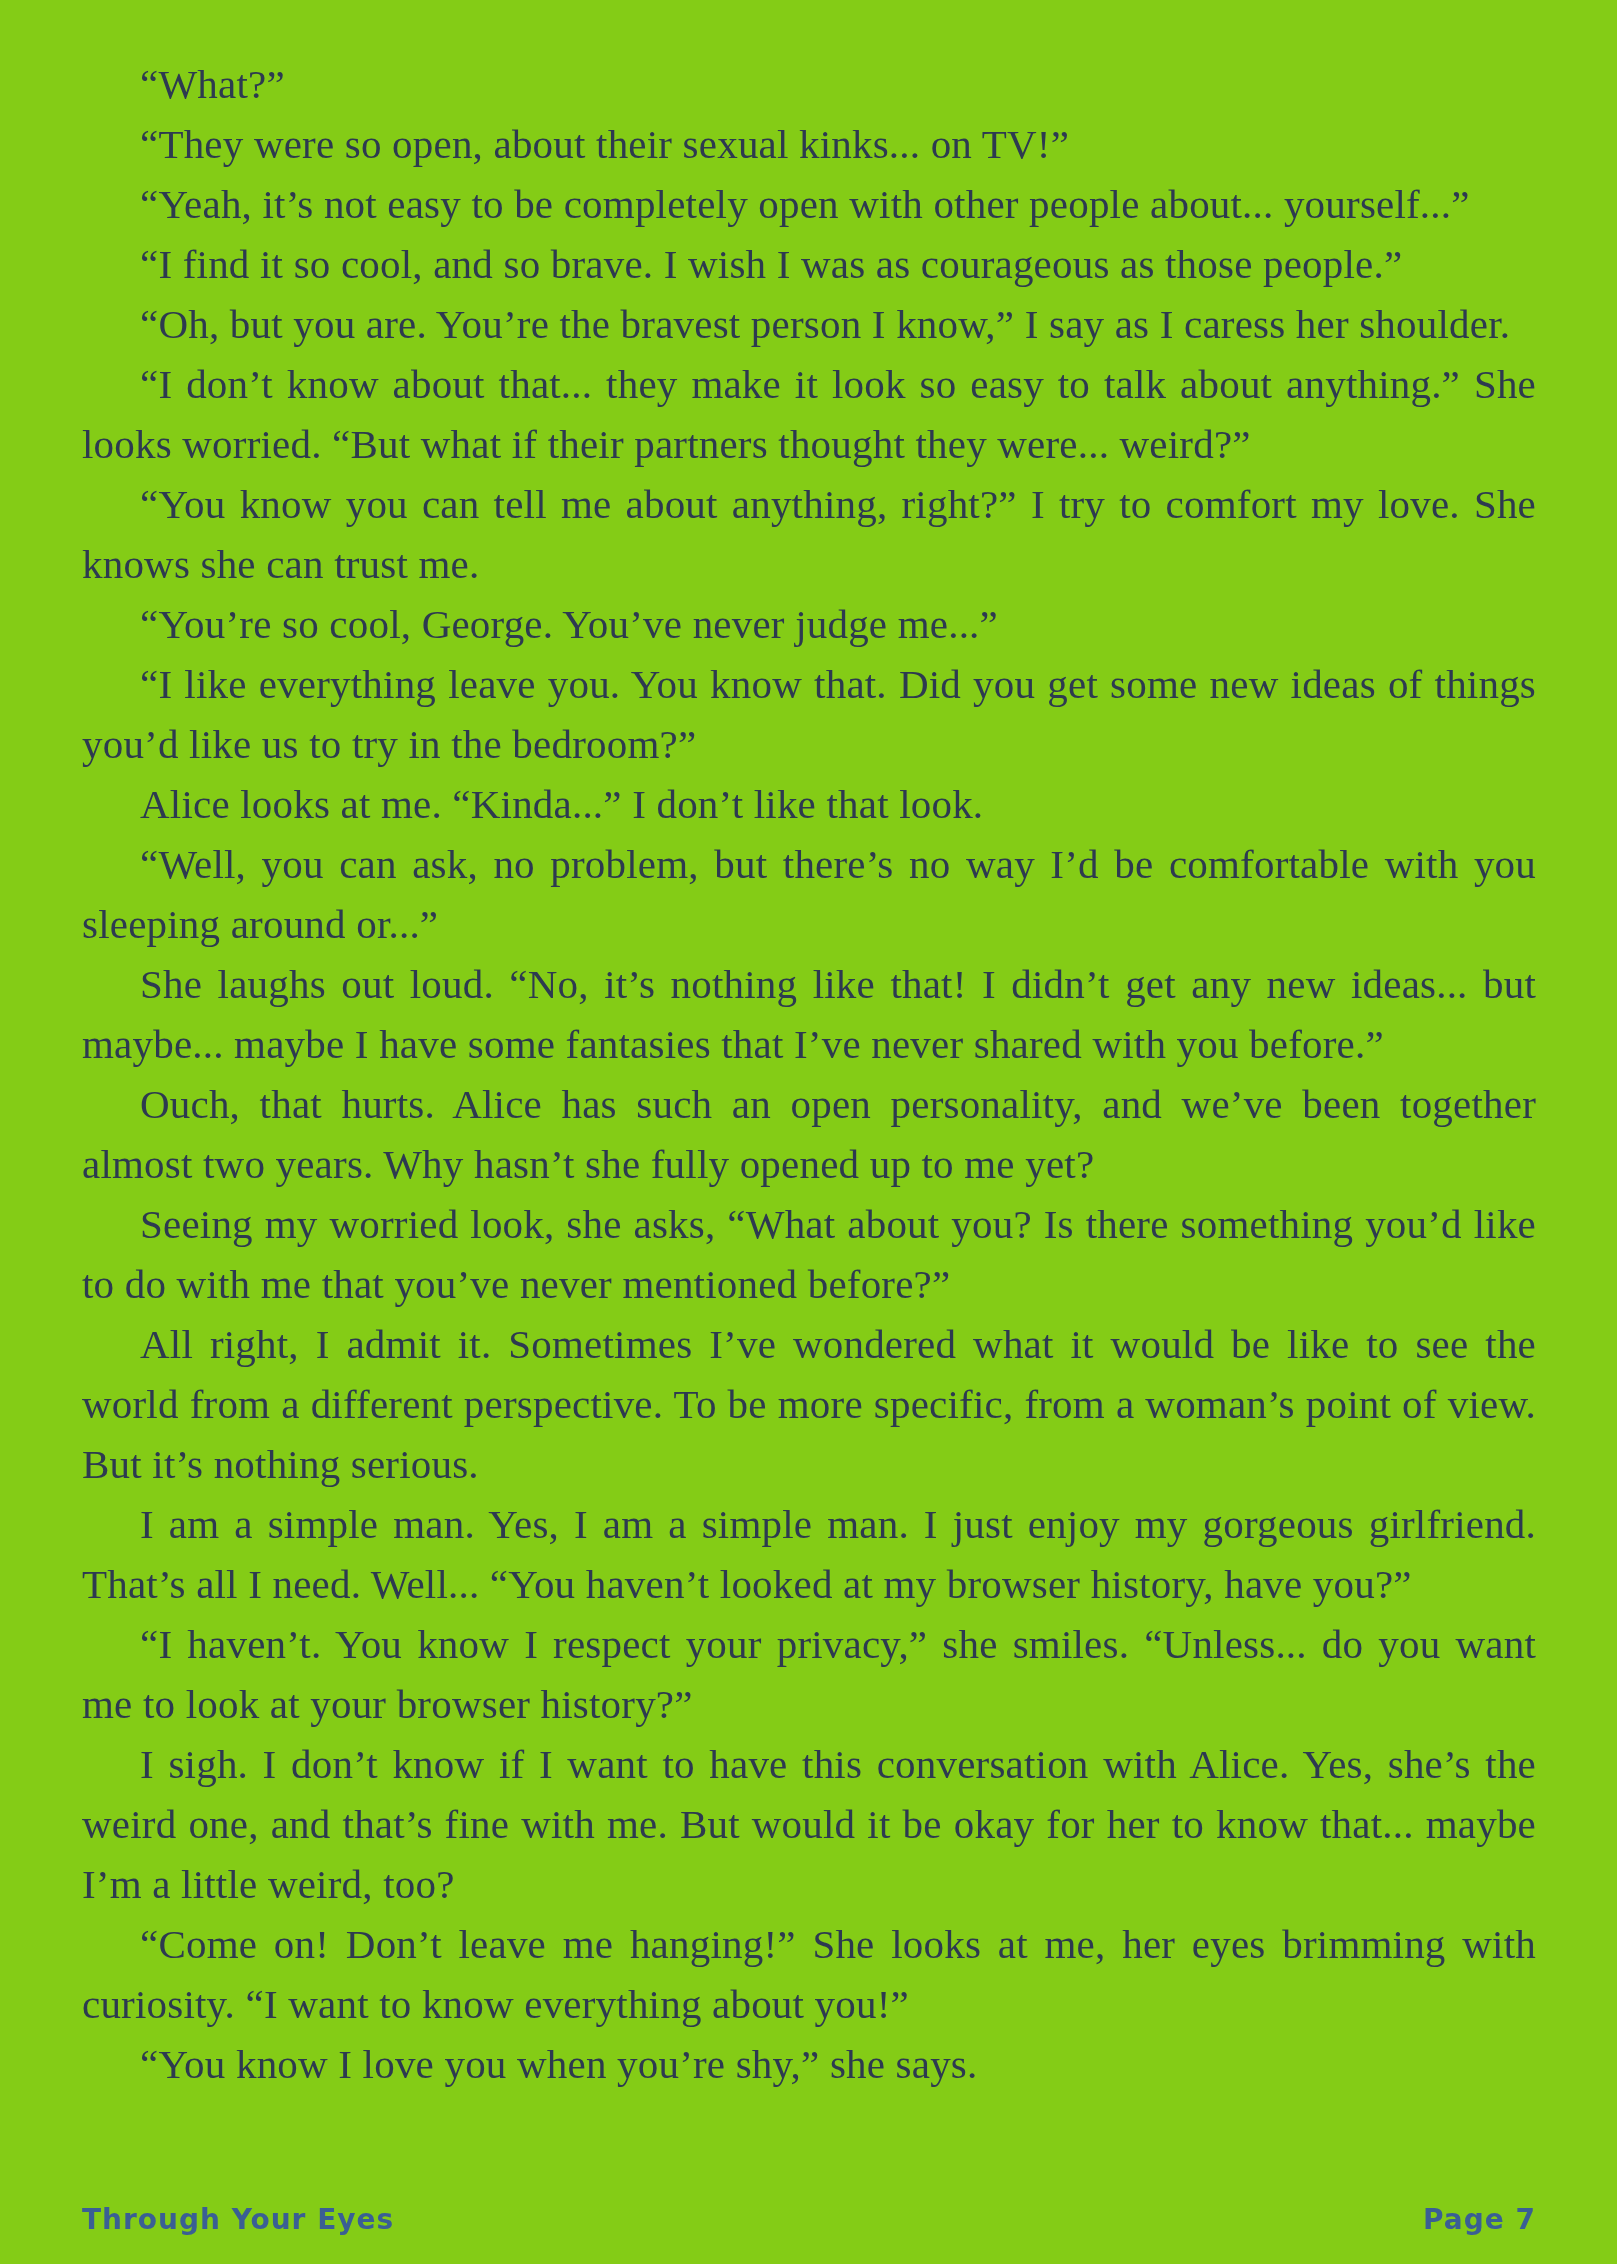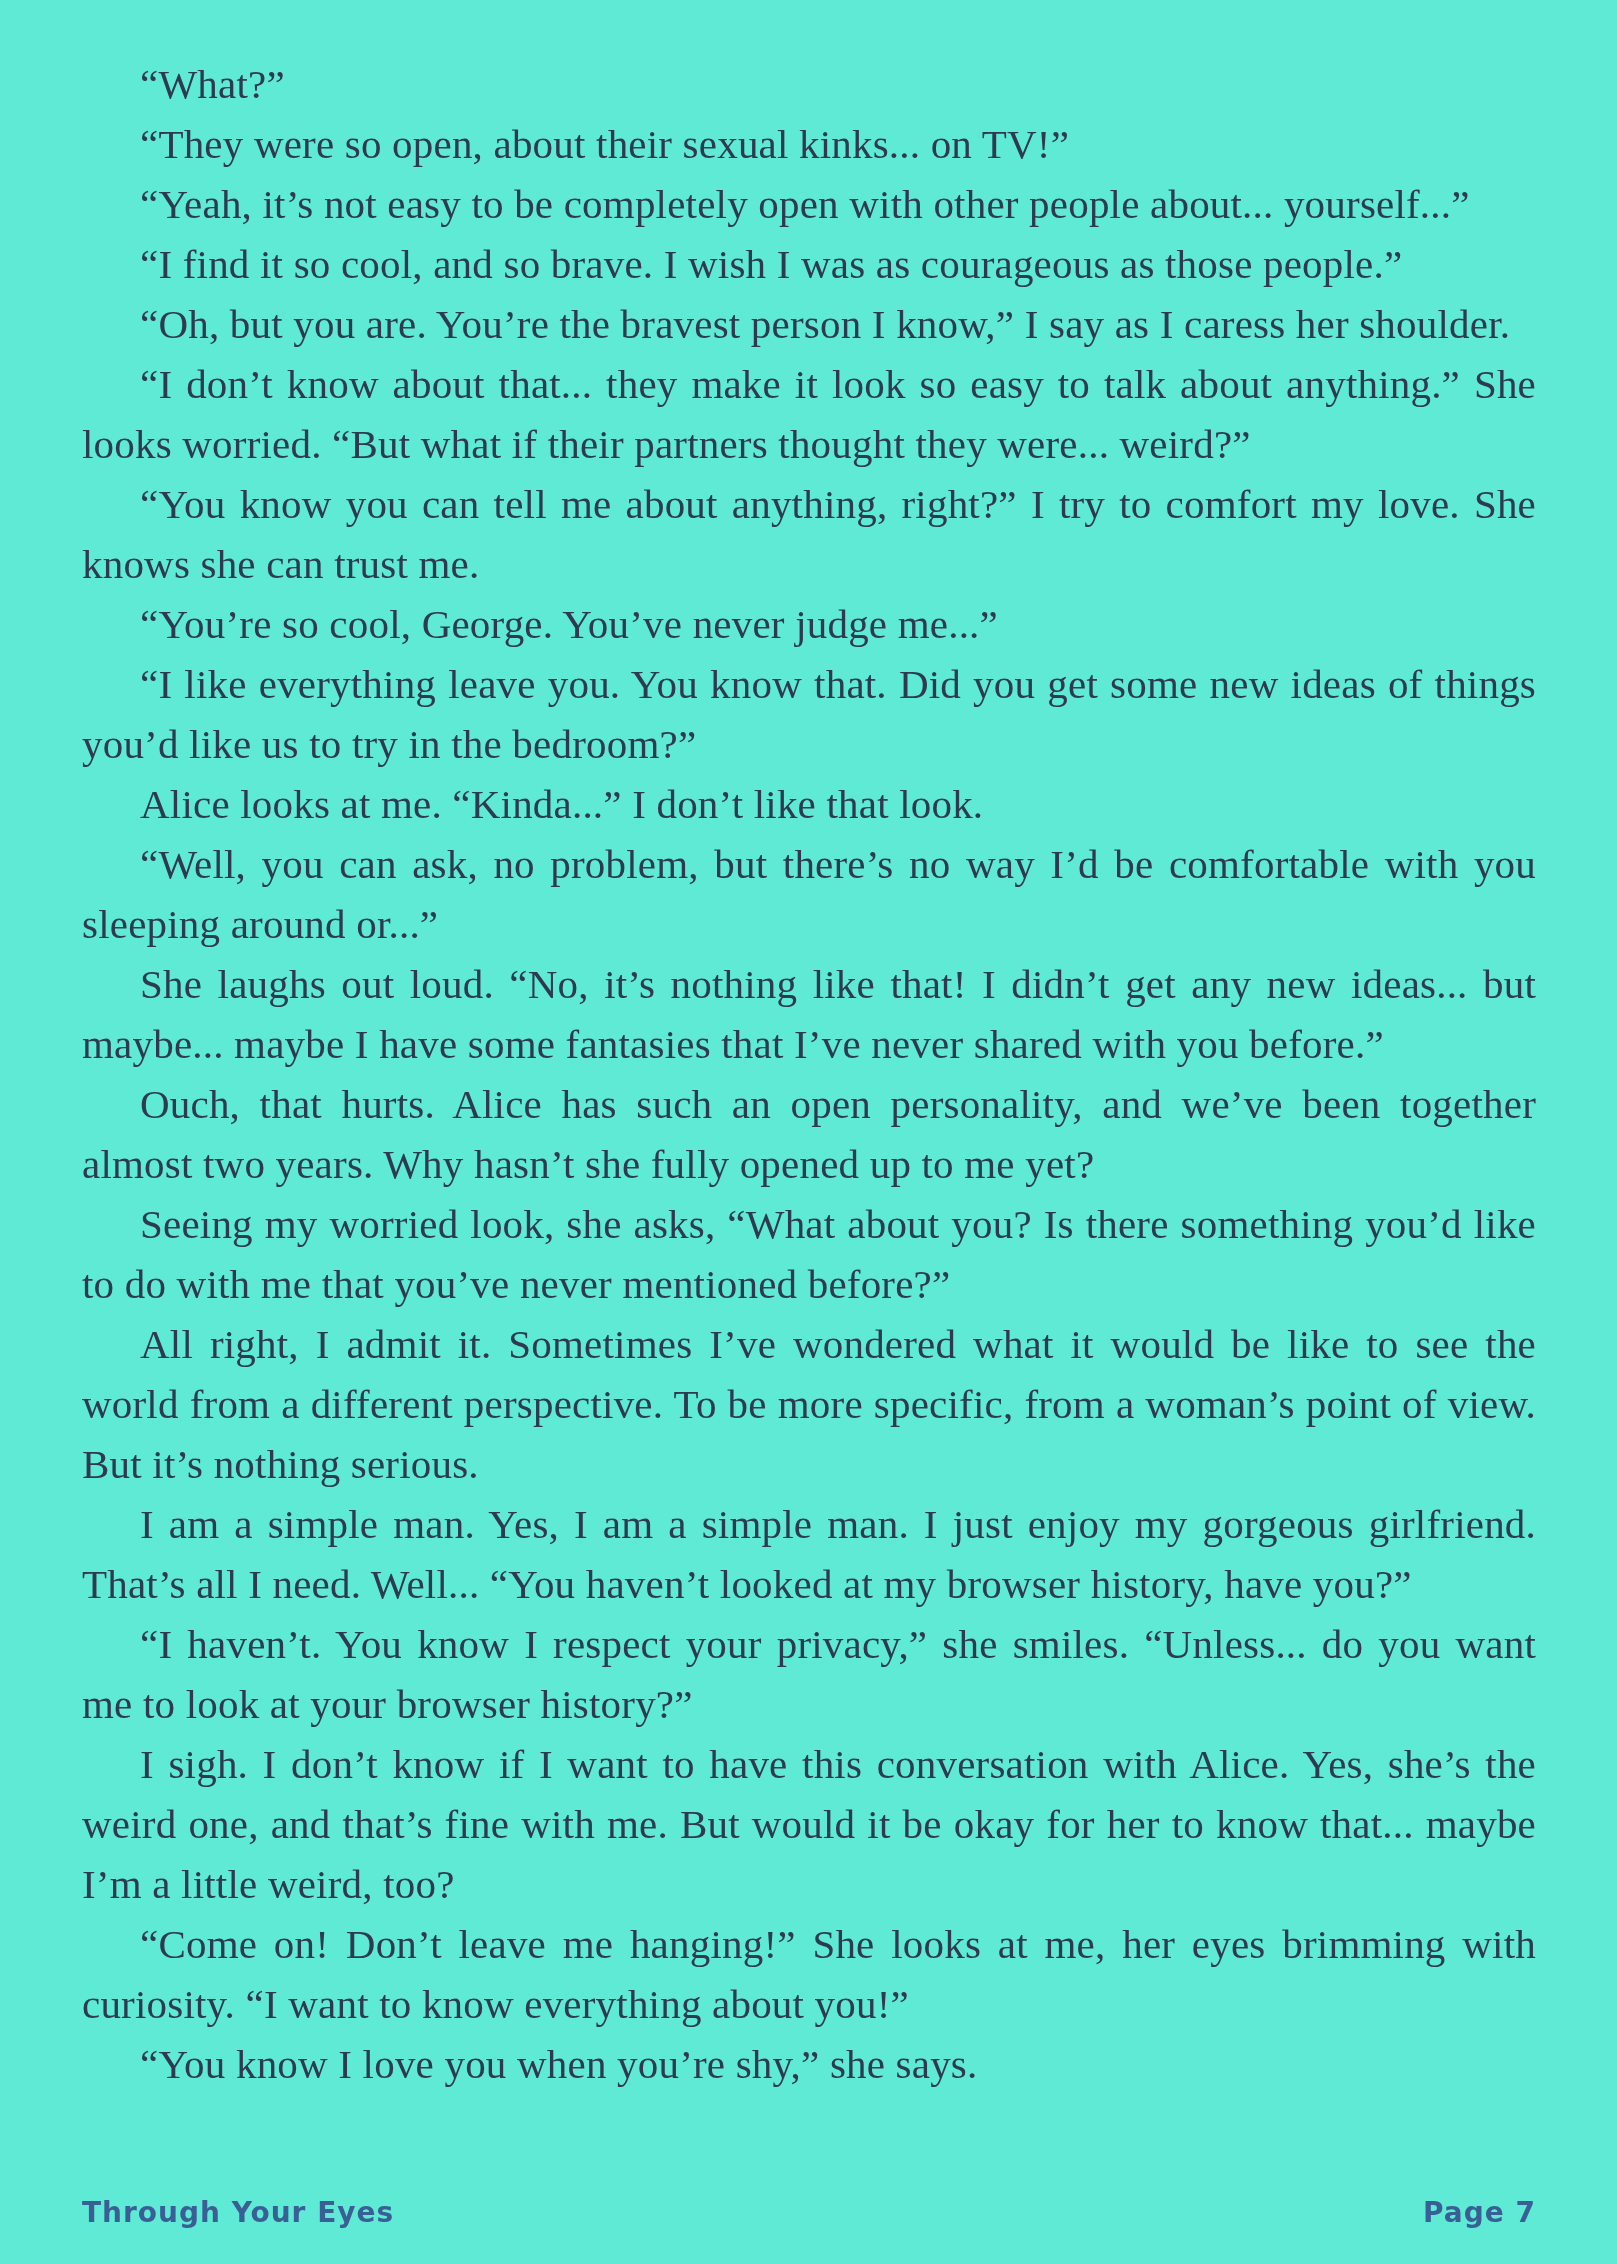--- a/index.html
+++ b/index.html
@@ -4,21 +4,21 @@
 <style>
   html, body {
     margin: 0;
     padding: 0;
     background: #ffffff;
   }
   .page {
     position: relative;
     width: 1618px;
     height: 2265px;
-    background: #5eead4;
+    background: #84cc16;
     overflow: hidden;
     font-family: "Liberation Serif", serif;
   }
   .body-text {
     position: absolute;
     left: 82px;
     right: 82px;
     top: 54px;
     color: #2d3a50;
     font-size: 41px;
@@ -28,21 +28,21 @@
   }
   .body-text p.para {
     margin: 0;
     padding: 0;
     text-indent: 58px;
   }
   .footer {
     position: absolute;
     left: 82px;
     right: 82px;
-    bottom: 36px;
+    bottom: 29px;
     display: flex;
     justify-content: space-between;
     align-items: baseline;
     font-family: "DejaVu Sans", sans-serif;
     font-weight: bold;
     font-size: 28px;
     color: #3a5f94;
     letter-spacing: 1px;
   }
 </style>

